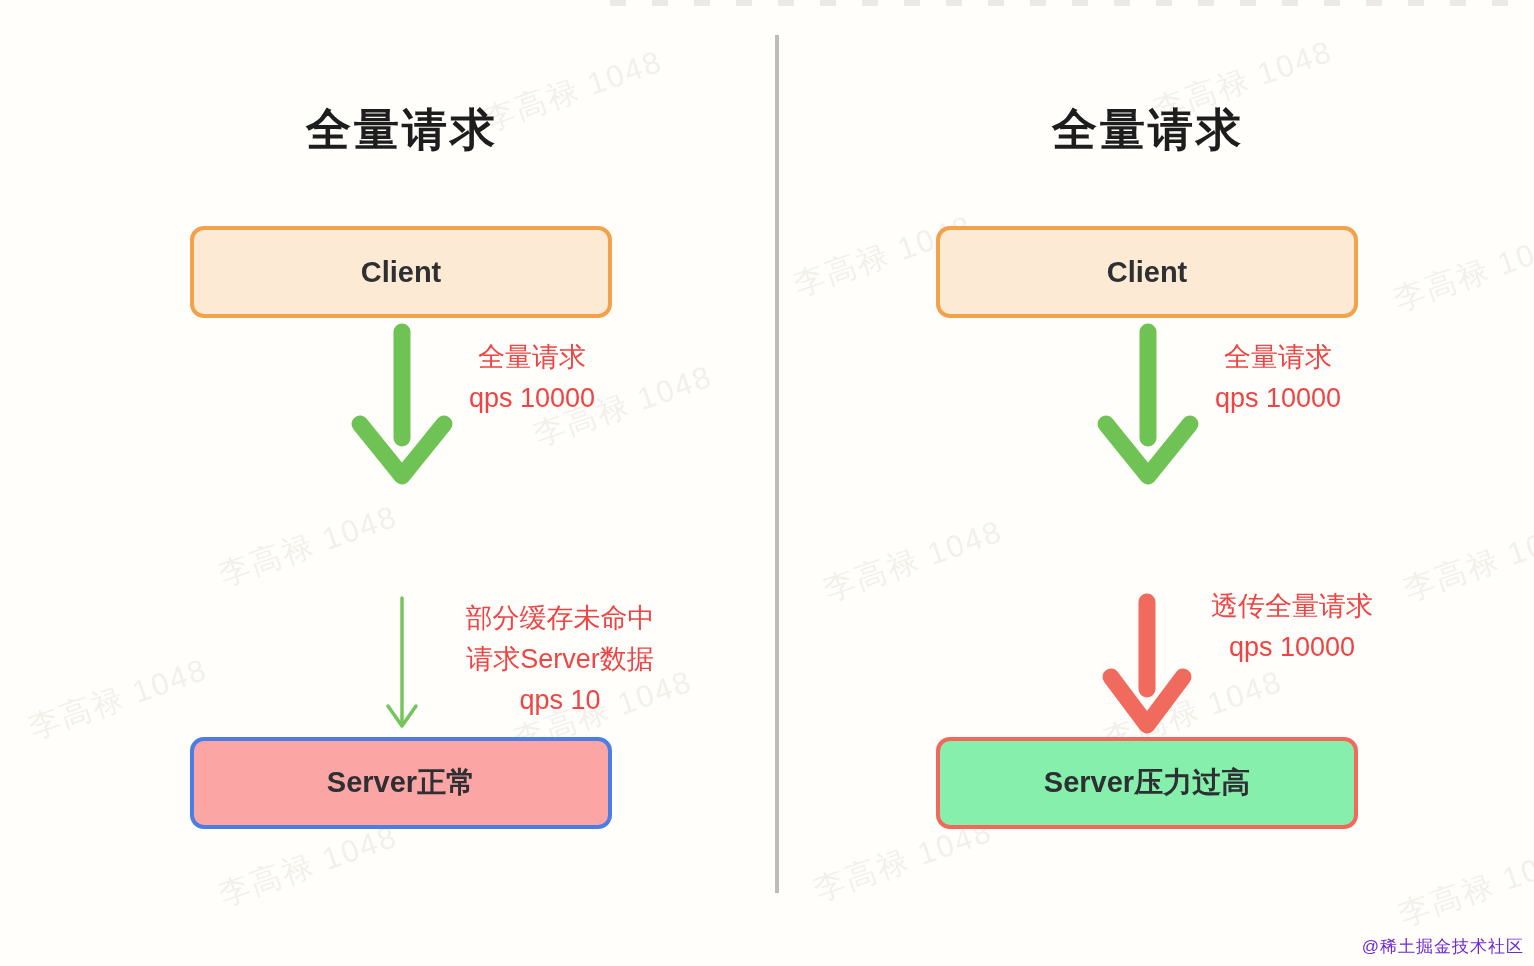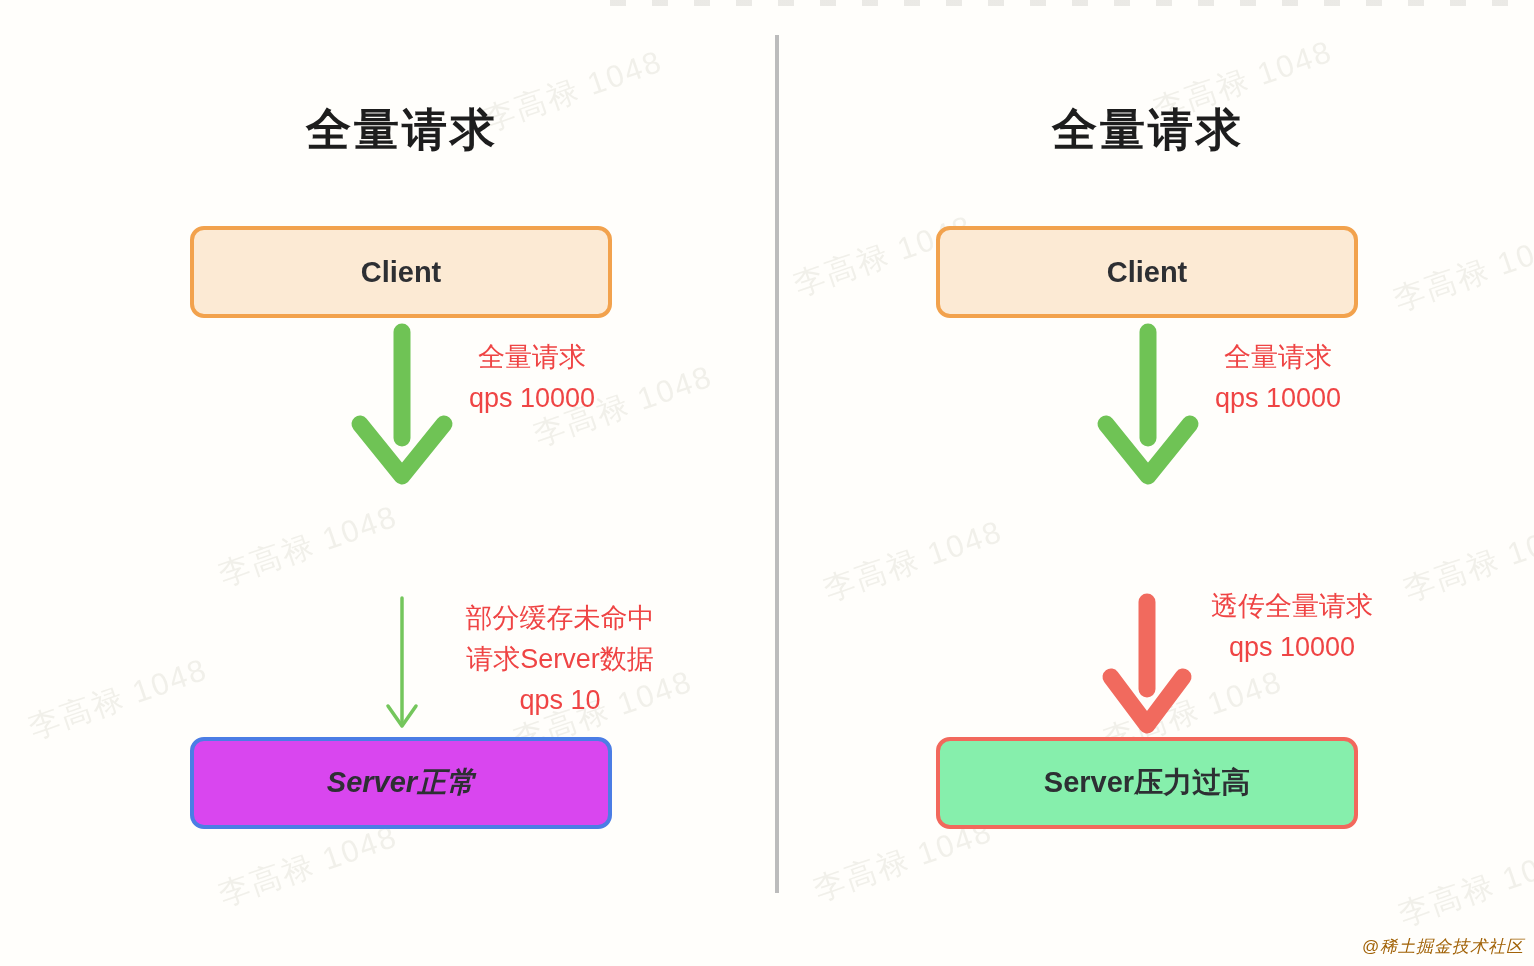--- a/index.html
+++ b/index.html
@@ -40,32 +40,32 @@
   }
 
   .node{
     position:absolute;width:414px;height:84px;
     border-radius:14px;border:4px solid;
     display:flex;align-items:center;justify-content:center;
     font-size:29px;font-weight:bold;color:#2d2f33;
   }
   .node.client{border-color:#f2a24d;background:#fcead4;}
   .node.cache{border-color:#9b5cf0;background:#ede5fb;}
-  .node.server-ok{border-color:#4b7de5;background:#d946ef;font-style:italic;}
+  .node.server-ok{border-color:#4b7de5;background:#fca5a5;}
   .node.server-bad{border-color:#f2685c;background:#86efac;}
 
   .arrow-svg{position:absolute;}
   .arrow-label{
     position:absolute;text-align:center;
     font-size:27px;line-height:41px;color:#ef4444;white-space:nowrap;padding-left:27px;
   }
 
   .footer-credit{
     position:absolute;right:10px;bottom:8px;
-    font-size:17px;color:#a16207;letter-spacing:1px;font-style:italic;
+    font-size:17px;color:#6d28d9;letter-spacing:1px;
   }
 </style>
 </head>
 <body>
 
 <div class="stage">
 
   <div class="wm-topstrip"></div>
 
   <span class="wm" style="left:480px;top:70px">李高禄 1048</span>

